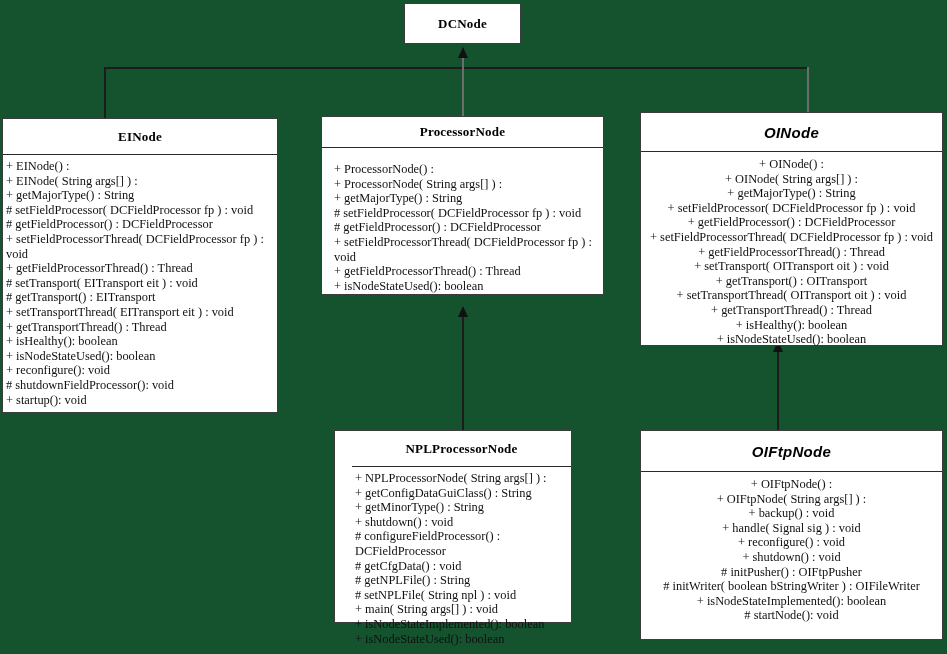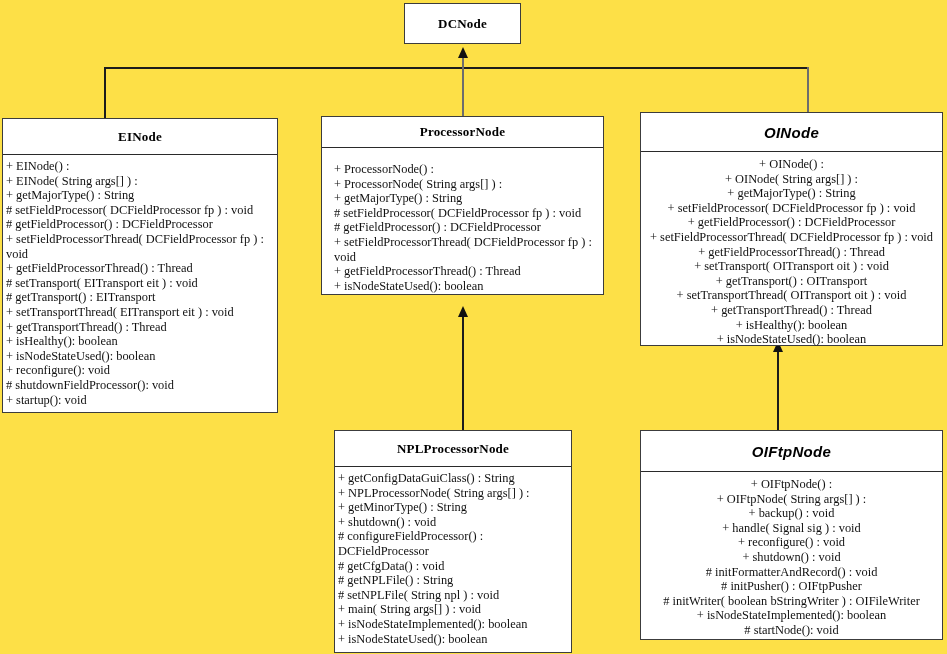--- a/index.html
+++ b/index.html
@@ -4,21 +4,21 @@
 <style>
   html, body {
     margin: 0;
     padding: 0;
     background: #ffffff;
   }
   #canvas {
     position: relative;
     width: 947px;
     height: 654px;
-    background: #fde047;
+    background: #14532d;
     font-family: "Liberation Serif", "DejaVu Serif", serif;
     overflow: hidden;
   }
 
   
   .uml-class {
     position: absolute;
     box-sizing: border-box;
     background: #ffffff;
     border: 1.5px solid #3c3c3c;
@@ -153,25 +153,25 @@
       <div class="member">+ getFieldProcessorThread() : Thread</div>
       <div class="member">+ setTransport( OITransport oit ) : void</div>
       <div class="member">+ getTransport() : OITransport</div>
       <div class="member">+ setTransportThread( OITransport oit ) : void</div>
       <div class="member">+ getTransportThread() : Thread</div>
       <div class="member">+ isHealthy(): boolean</div>
       <div class="member">+ isNodeStateUsed(): boolean</div>
     </div>
   </div>
 
-  <div class="uml-class" style="left:334px; top:430px; width:238px; height:223px;">
+  <div class="uml-class" style="left:334px; top:430px; width:238px; height:193px;padding-left:17px;">
     <div class="uml-header" style="height:36px;">NPLProcessorNode</div>
     <div class="uml-members">
+      <div class="member">+ NPLProcessorNode( String args[] ) :</div>
       <div class="member">+ getConfigDataGuiClass() : String</div>
-      <div class="member">+ NPLProcessorNode( String args[] ) :</div>
       <div class="member">+ getMinorType() : String</div>
       <div class="member">+ shutdown() : void</div>
       <div class="member"># configureFieldProcessor() : DCFieldProcessor</div>
       <div class="member"># getCfgData() : void</div>
       <div class="member"># getNPLFile() : String</div>
       <div class="member"># setNPLFile( String npl ) : void</div>
       <div class="member">+ main( String args[] ) : void</div>
       <div class="member">+ isNodeStateImplemented(): boolean</div>
       <div class="member">+ isNodeStateUsed(): boolean</div>
     </div>
@@ -179,21 +179,20 @@
 
   <div class="uml-class" style="left:640px; top:430px; width:303px; height:210px;">
     <div class="uml-header abstract" style="height:41px;">OIFtpNode</div>
     <div class="uml-members centered" style="padding-top:5px;">
       <div class="member">+ OIFtpNode() :</div>
       <div class="member">+ OIFtpNode( String args[] ) :</div>
       <div class="member">+ backup() : void</div>
       <div class="member">+ handle( Signal sig ) : void</div>
       <div class="member">+ reconfigure() : void</div>
       <div class="member">+ shutdown() : void</div>
-      <div class="member"># initFormatterAndRecord() : void</div>
       <div class="member"># initPusher() : OIFtpPusher</div>
       <div class="member"># initWriter( boolean bStringWriter ) : OIFileWriter</div>
       <div class="member">+ isNodeStateImplemented(): boolean</div>
       <div class="member"># startNode(): void</div>
     </div>
   </div>
 
 </div>
 
 </body></html>

